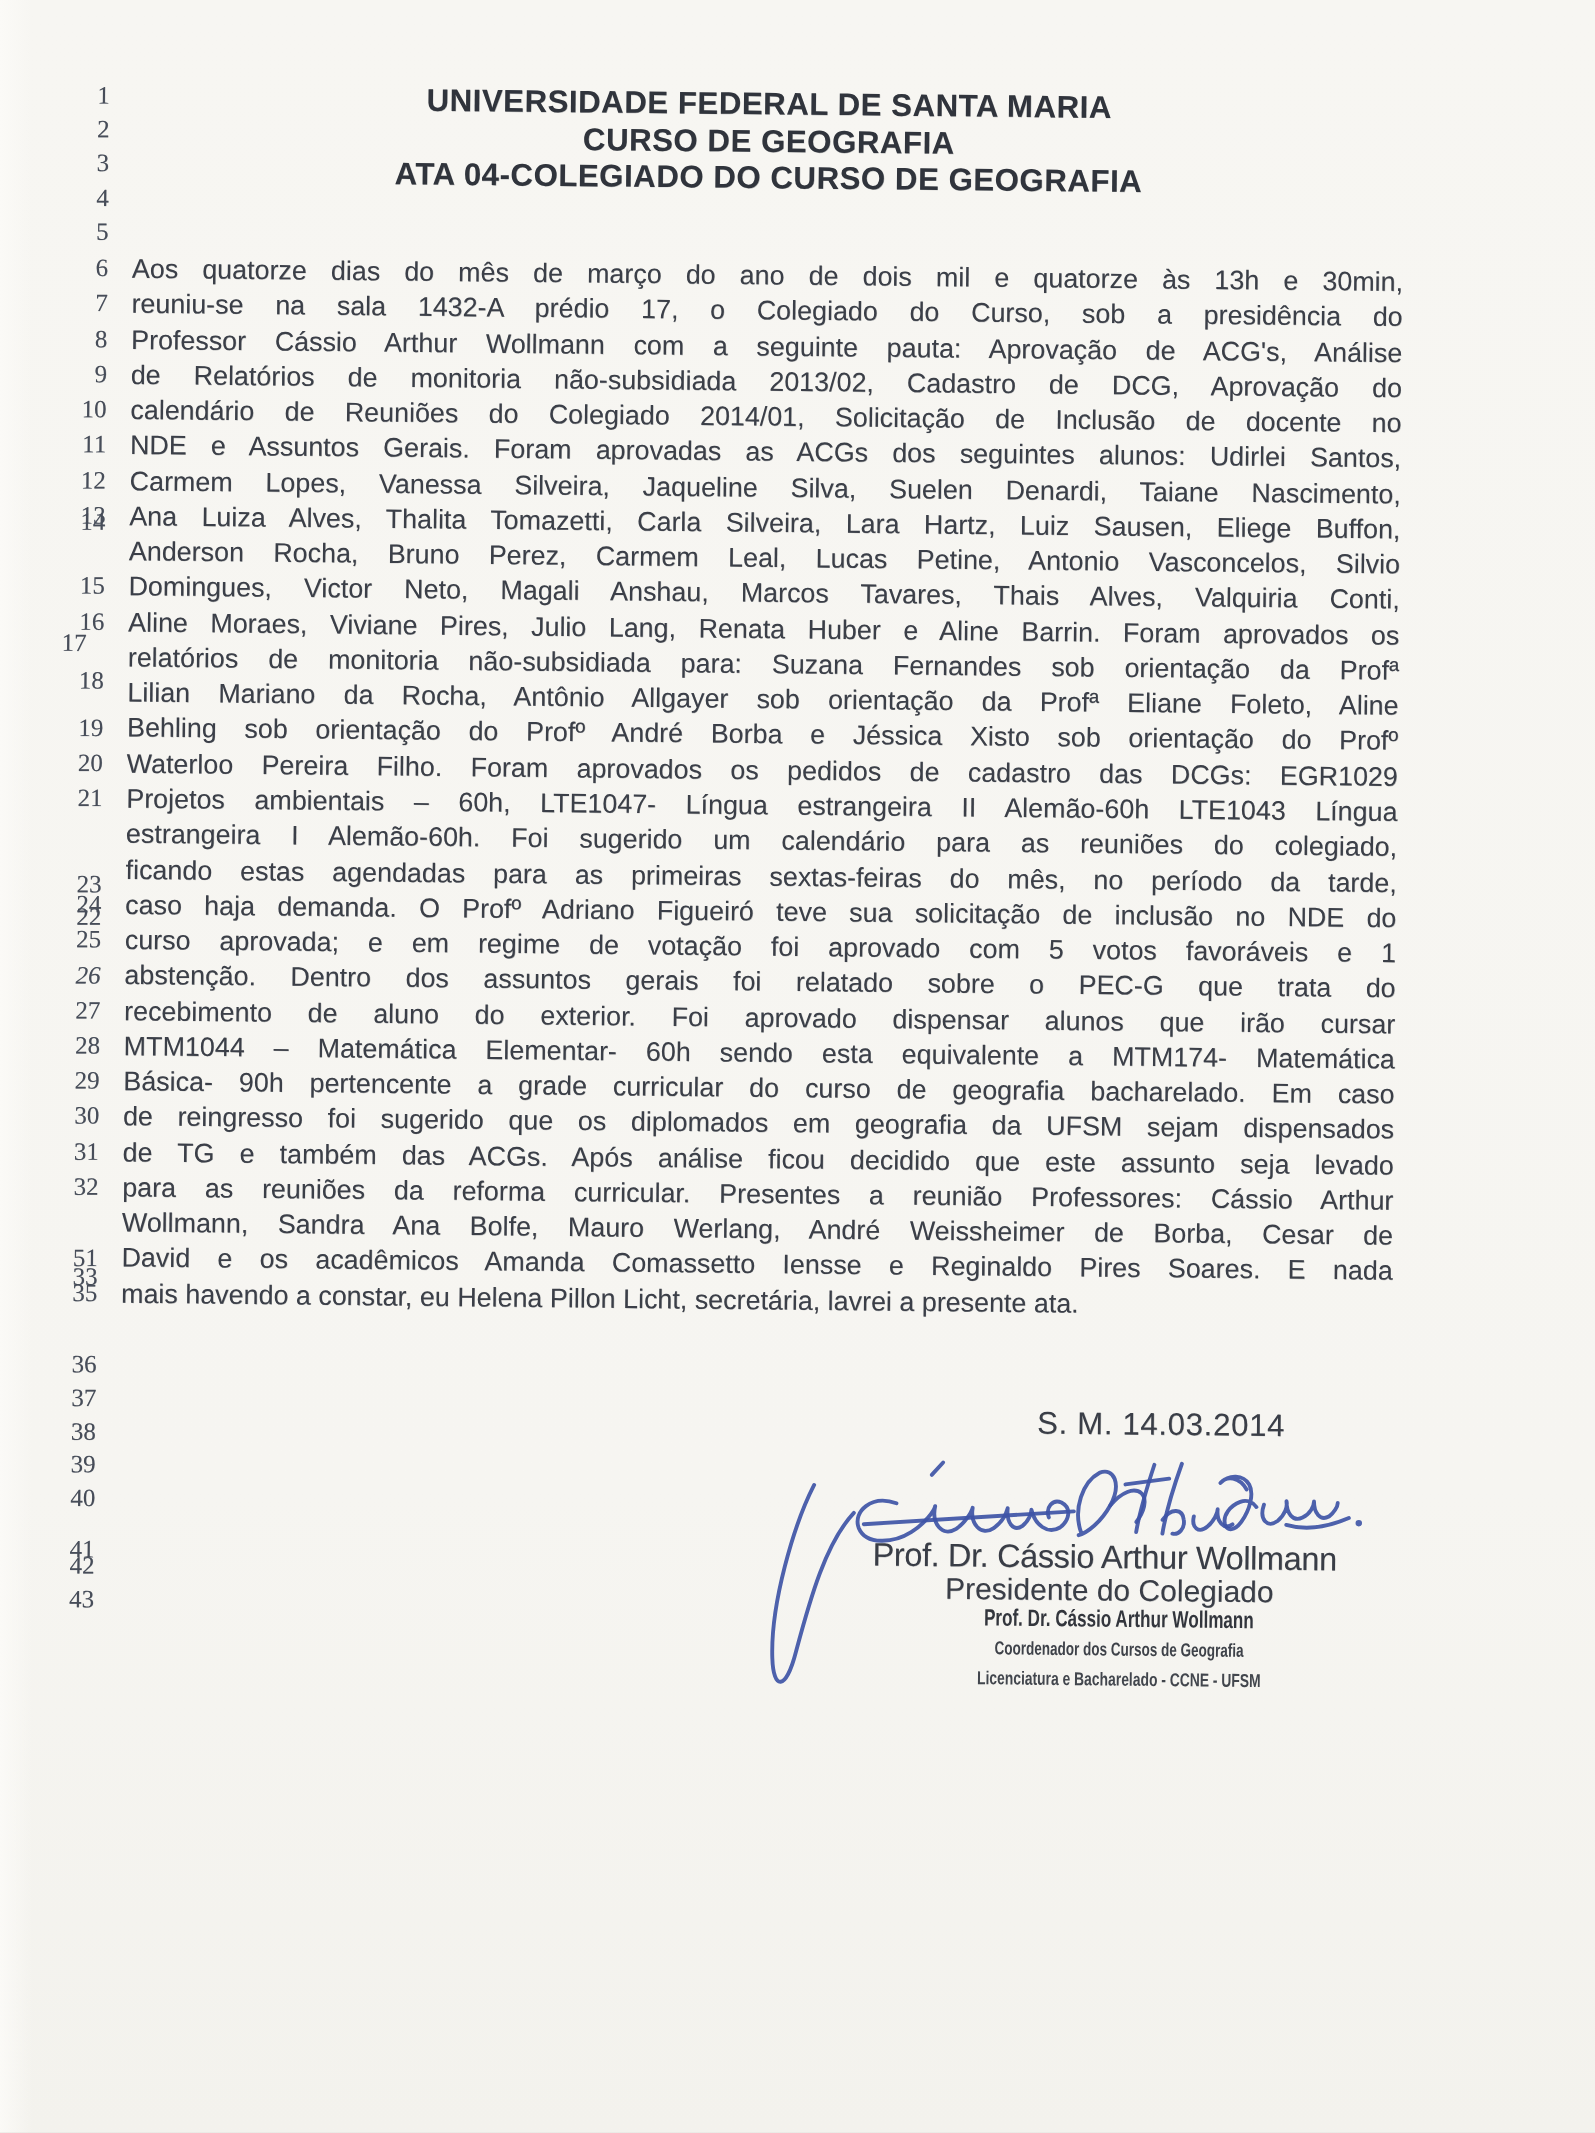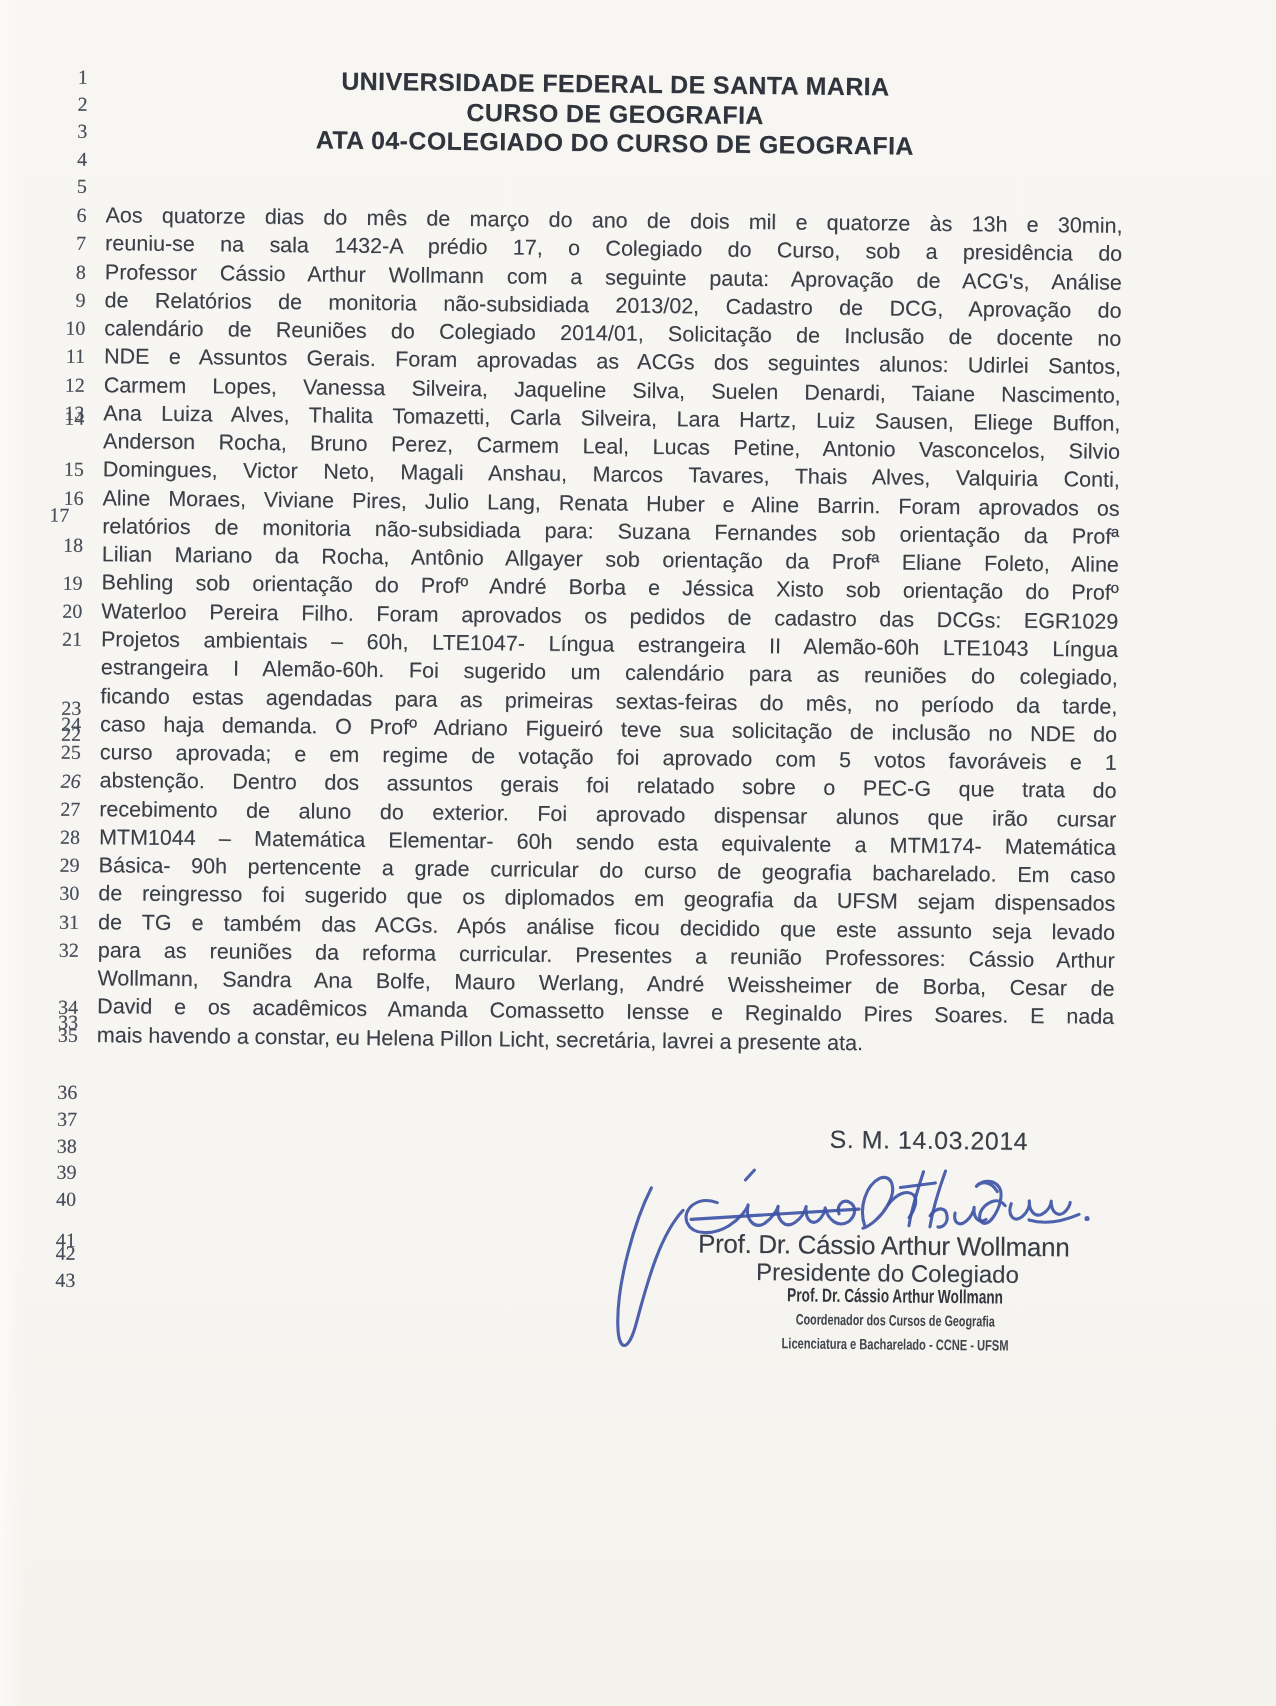--- a/index.html
+++ b/index.html
@@ -106,21 +106,21 @@
         <div class="lineno" style="top: 713.86px;">24</div>
         <div class="lineno" style="top: 742.13px;">25</div>
         <div class="lineno" style="top: 771px; font-style: italic;">26</div>
         <div class="lineno" style="top: 798.67px;">27</div>
         <div class="lineno" style="top: 826.94px;">28</div>
         <div class="lineno" style="top: 855.21px;">29</div>
         <div class="lineno" style="top: 883.48px;">30</div>
         <div class="lineno" style="top: 911.75px;">31</div>
         <div class="lineno" style="top: 940.02px;">32</div>
         <div class="lineno" style="top: 968.29px; margin-top: 44px;">33</div>
-        <div class="lineno" style="top: 996.56px;">34</div>
+        <div class="lineno" style="top: 996.56px;">51</div>
         <div class="lineno" style="top: 1024.83px;">35</div>
         <div class="lineno" style="top: 1082px;">36</div>
         <div class="lineno" style="top: 1108.8px;">37</div>
         <div class="lineno" style="top: 1135.6px;">38</div>
         <div class="lineno" style="top: 1162.4px;">39</div>
         <div class="lineno" style="top: 1189.2px;">40</div>
         <div class="lineno" style="top: 1216px; margin-top: 14px;">41</div>
         <div class="lineno" style="top: 1242.8px;">42</div>
         <div class="lineno" style="top: 1269.6px;">43</div>
       </div>

